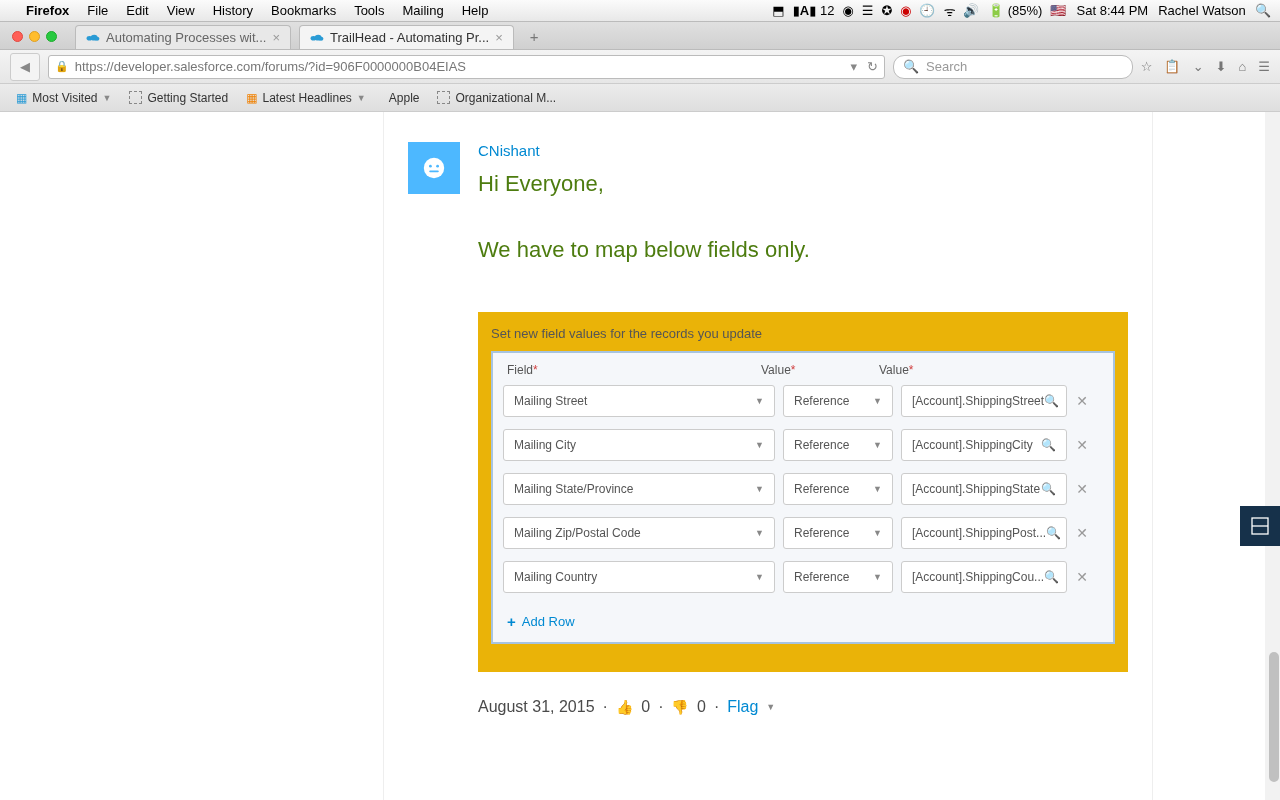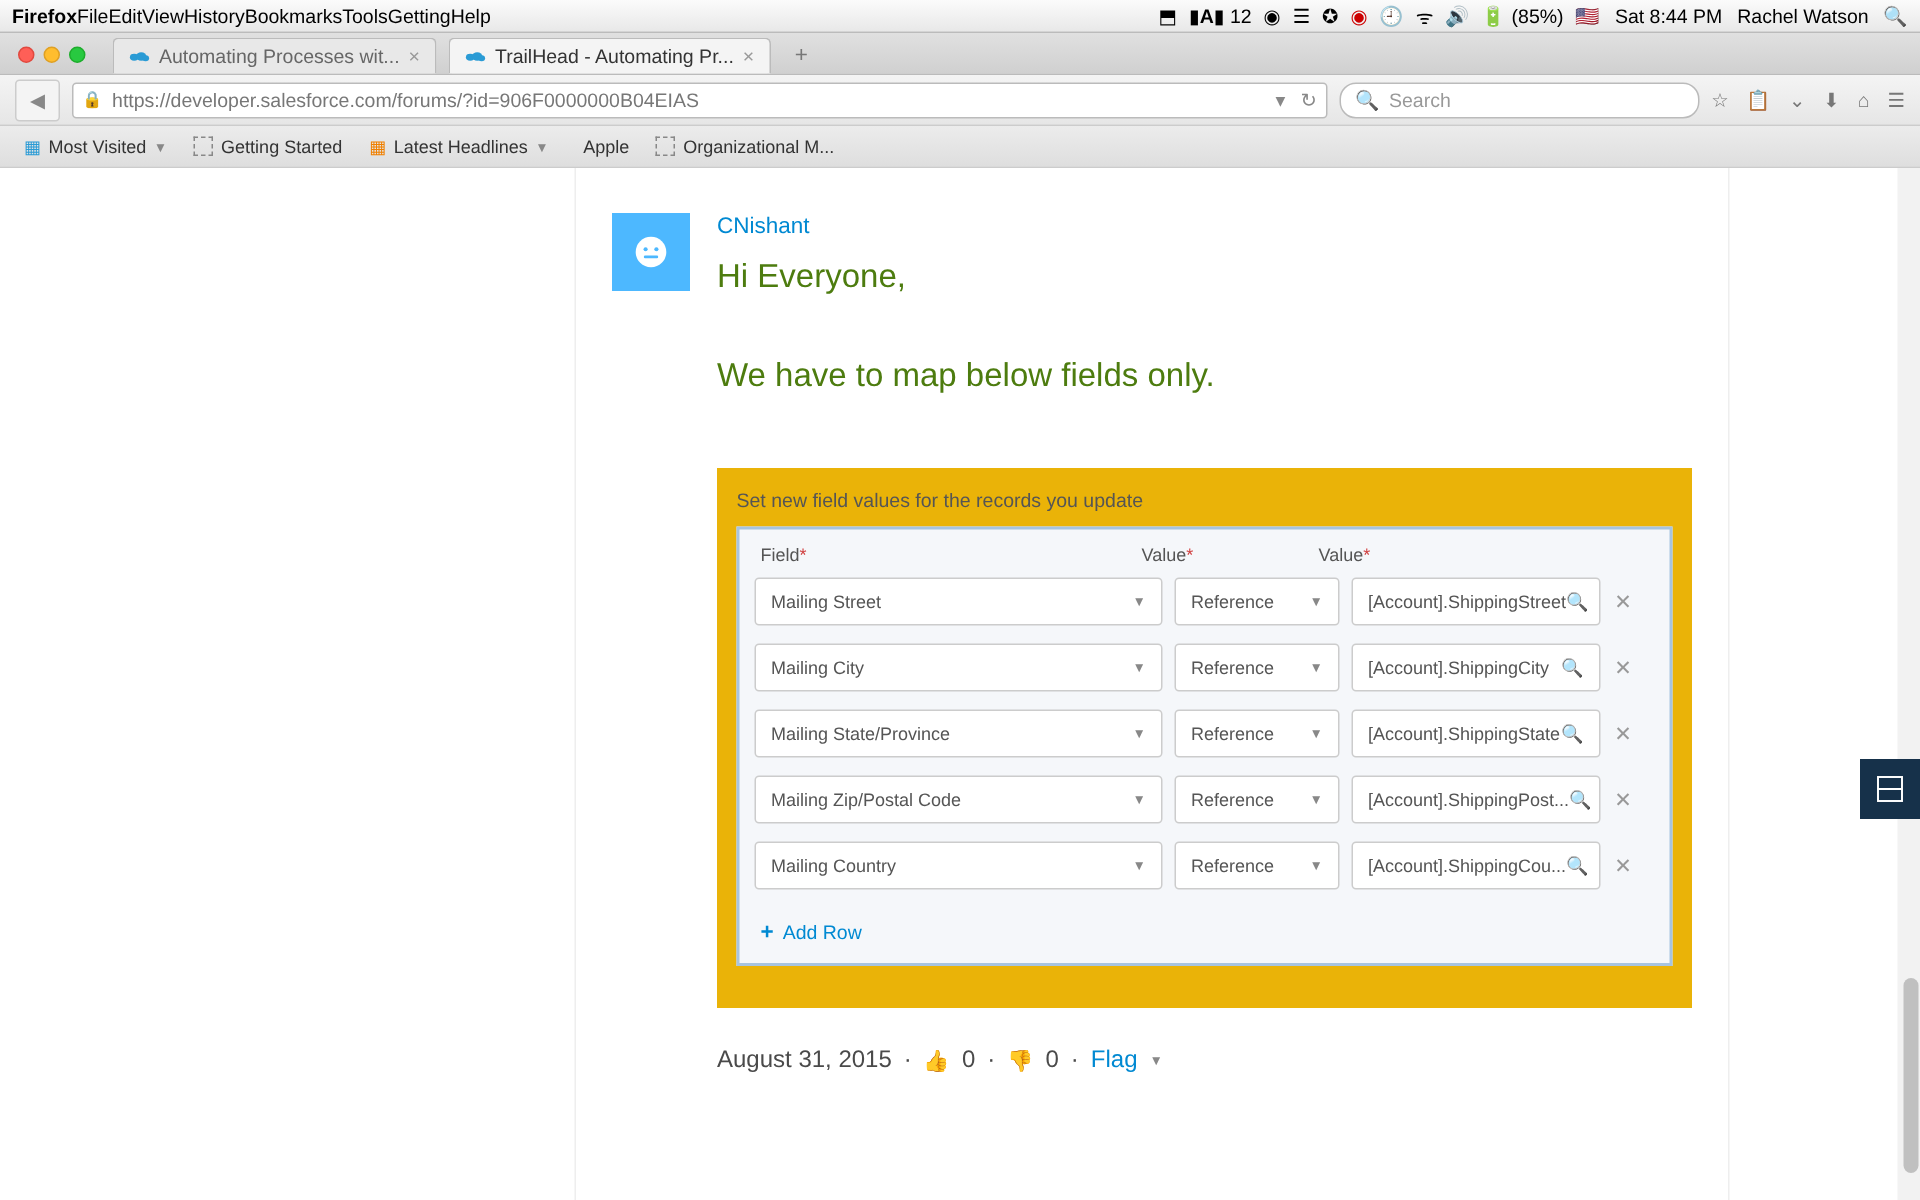--- a/index.html
+++ b/index.html
@@ -1,17 +1,17 @@
 <!DOCTYPE html>
 <html><head>
 <meta charset="utf-8">
 <style>
 *{box-sizing:border-box;margin:0;padding:0;font-family:"Helvetica Neue",Arial,sans-serif}
 body{width:1280px;height:800px;overflow:hidden;background:#f0f0f0;font-size:13px}
-.menubar{height:22px;background:linear-gradient(#fbfbfb,#e8e8e8);display:flex;align-items:center;padding:0 8px;font-size:13px;border-bottom:1px solid #bbb}
+.menubar{height:22px;background:linear-gradient(#fbfbfb,#e8e8e8);display:flex;align-items:center;padding:0 8px;gap:18px;font-size:13px;border-bottom:1px solid #bbb}
 .menubar .right{margin-left:auto;display:flex;align-items:center;gap:10px}
 .menubar span{white-space:nowrap}
 .apple-icon{font-size:15px}
 .appname{font-weight:700}
 .menu-icons{display:flex;align-items:center;gap:8px;font-size:13px}
 .tabbar{height:28px;background:linear-gradient(#e0e0e0,#d0d0d0);display:flex;align-items:flex-end;padding-left:12px;border-bottom:1px solid #bbb}
 .traffic{display:flex;gap:6px;align-items:center;margin-right:18px;margin-bottom:7px}
 .traffic div{width:11px;height:11px;border-radius:50%}
 .tl-red{background:#ff5f57;border:1px solid #e1493f}
 .tl-yellow{background:#ffbd2e;border:1px solid #dfa023}
@@ -72,21 +72,21 @@
 
 <div class="menubar">
   <span class="apple-icon"></span>
   <span class="appname">Firefox</span>
   <span>File</span>
   <span>Edit</span>
   <span>View</span>
   <span>History</span>
   <span>Bookmarks</span>
   <span>Tools</span>
-  <span>Getting</span>
+  <span>Mailing</span>
   <span>Help</span>
   <div class="right">
     <div class="menu-icons">
       <span>⬒</span>
       <span>▮<span style="font-weight:700">A</span>▮ <span>12</span></span>
       <span>◉</span>
       <span>☰</span>
       <span>✪</span>
       <span style="color:#c00">◉</span>
       <span>🕘</span>

